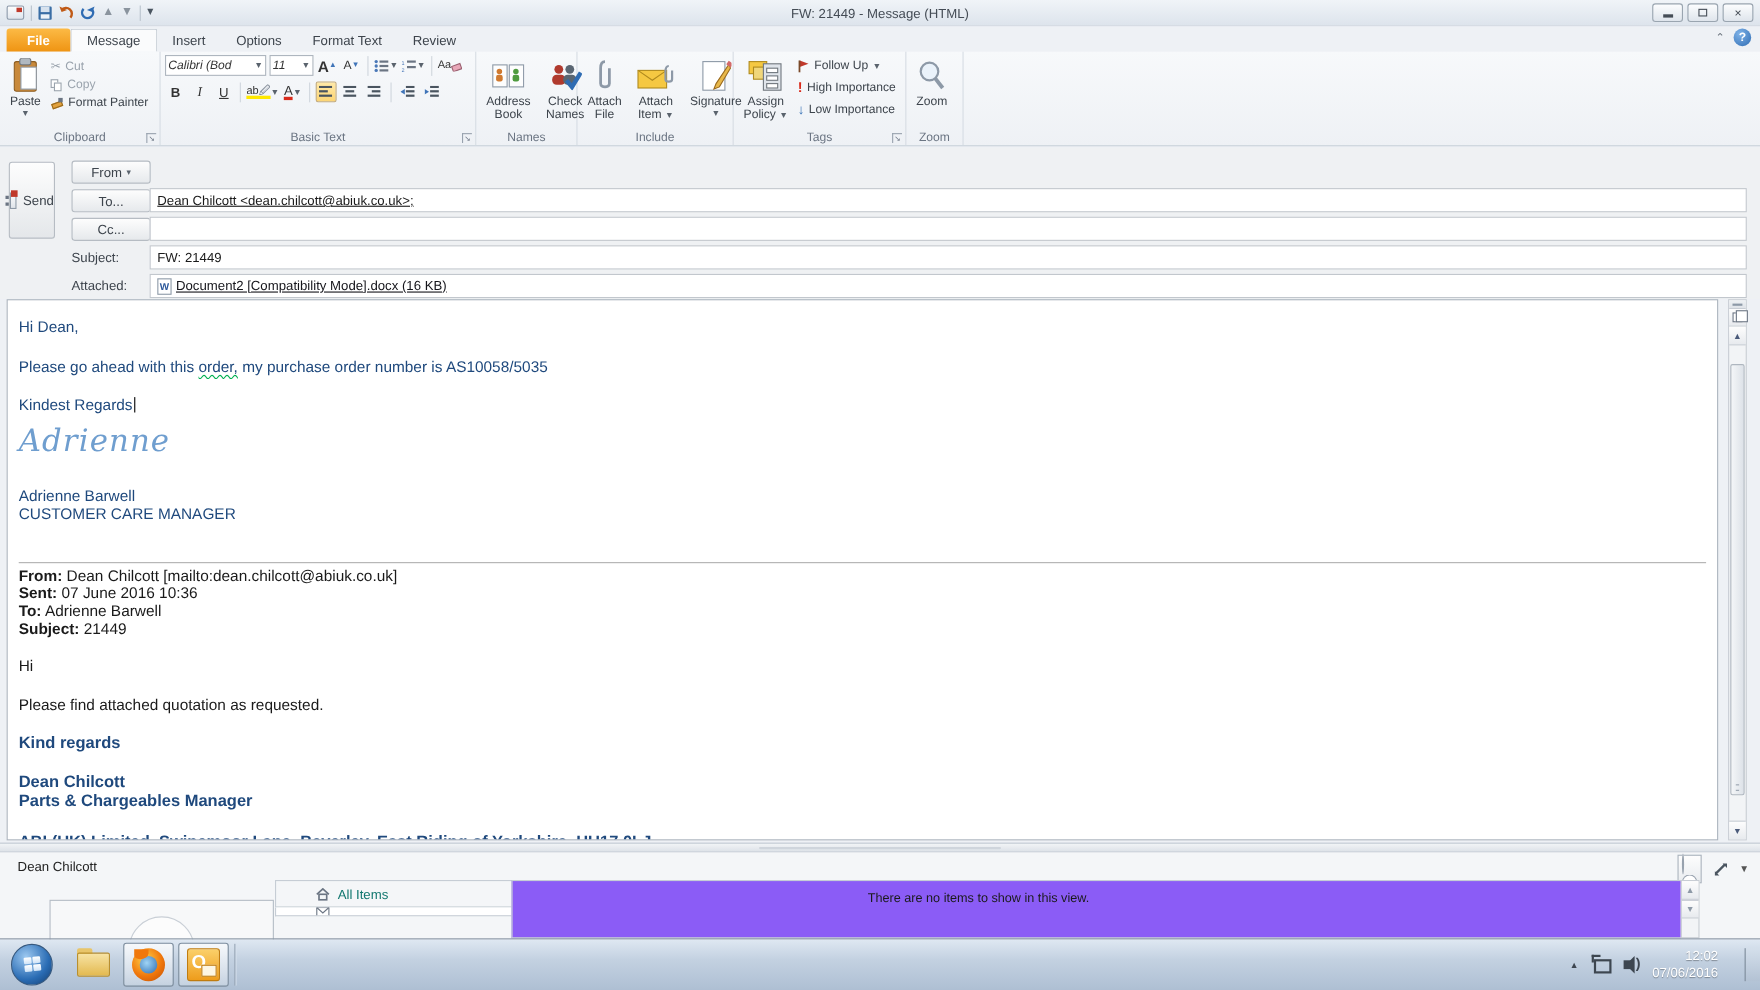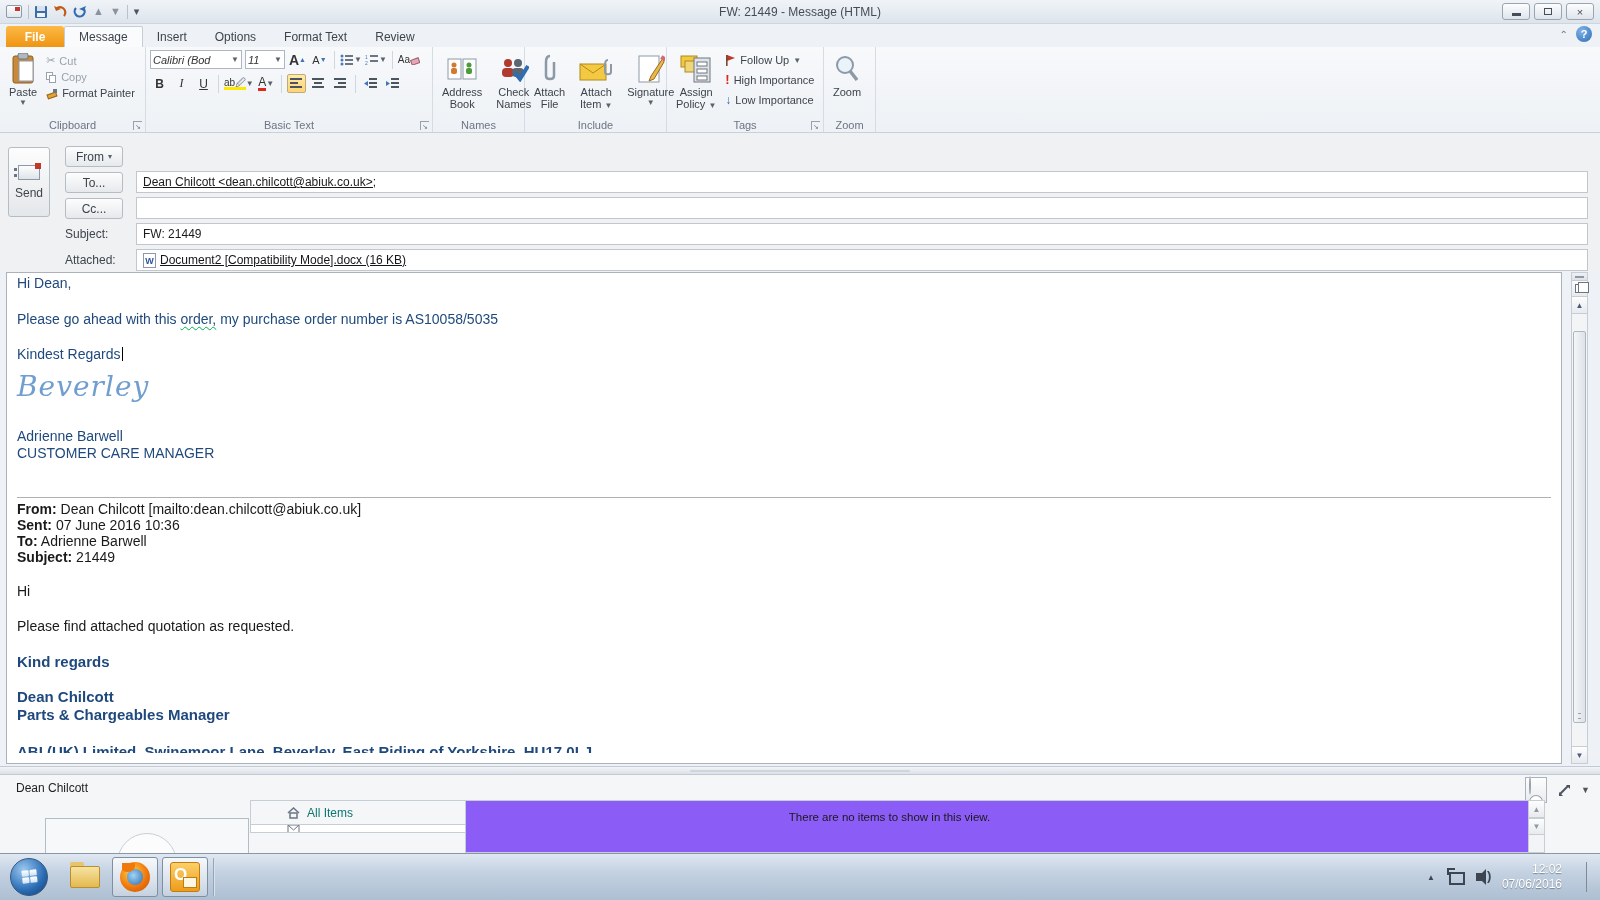--- a/index.html
+++ b/index.html
@@ -51,35 +51,35 @@
   .ftrow { display:flex; align-items:center; gap:3px; }
   .combo { background:#fff; border:1px solid #aeb6bf; font-size:11px; color:#333; display:flex; align-items:center; height:19px; padding:0 2px;font-style:italic; }
   .combo .arrow { margin-left:3px; }
   .fmtbtn { min-width:19px; height:19px; display:flex; align-items:center; justify-content:center; font-size:12px; color:#333; border-radius:2px; }
   .fmtbtn.active { background:linear-gradient(#ffe9a8,#fcd575); border:1px solid #c2a978; }
   .sepv { width:1px; height:18px; background:#d0d6dd; margin:0 2px; }
   svg.icn { display:block; }
 
   
   .envelope { position:absolute; top:134px; left:0; right:0; height:138px; background:#eff1f3; }
-  .sendbtn { position:absolute; left:8px; top:13px; width:42px; height:70px; border:1px solid #b6bcc3; border-radius:3px; background:linear-gradient(#fdfdfd,#e4e7ea); display:flex; flex-direction:column; align-items:center; justify-content:center; gap:6px; font-size:12px; color:#3d444c; }
+  .sendbtn { position:absolute; left:8px; top:13px; width:42px; height:70px; border:1px solid #b6bcc3; border-radius:3px; background:linear-gradient(#fdfdfd,#e4e7ea); display:flex; flex-direction:row; align-items:center; justify-content:center; gap:6px; font-size:12px; color:#3d444c; }
   .send-env { width:22px; height:15px; background:linear-gradient(#fdfdfd,#dfe4ea); border:1px solid #8d99a7; position:relative; }
   .send-env:before { content:""; position:absolute; right:-2px; top:-3px; width:6px; height:6px; background:#c0392b; }
   .send-env:after { content:""; position:absolute; left:-5px; top:2px; width:4px; height:9px; border-left:3px dotted #6b7583; }
-  .fieldbtn { position:absolute; left:65px; width:58px; height:21px; border:1px solid #b6bcc3; border-radius:3px; background:linear-gradient(#fdfdfd,#e6e9ec); font-size:12px; color:#3d444c; display:flex; align-items:center; justify-content:center; gap:4px; }
+  .fieldbtn { position:absolute; left:65px; width:72px; height:21px; border:1px solid #b6bcc3; border-radius:3px; background:linear-gradient(#fdfdfd,#e6e9ec); font-size:12px; color:#3d444c; display:flex; align-items:center; justify-content:center; gap:4px; }
   .plain-label { position:absolute; left:65px; font-size:12px; color:#3d444c; }
   .fieldbox { position:absolute; left:136px; right:12px; height:22px; background:#fff; border:1px solid #c2c7cd; font-size:12px; color:#1a1a1a; display:flex; align-items:center; padding:0 6px; }
   .fromval { position:absolute; left:140px; top:149px; font-size:12px; color:#1a1a1a; }
   .to-under { text-decoration:underline; }
   .attach-link { text-decoration:underline; color:#14141a; display:flex; align-items:center; gap:4px; }
   .wordic { width:13px; height:15px; background:#fff; border:1px solid #8d99a7; position:relative; flex:0 0 auto; }
   .wordic:before { content:"W"; position:absolute; inset:0; color:#2b579a; font-size:9px; font-weight:bold; text-align:center; line-height:15px; }
 
   
-  .bodywrap { position:absolute; top:272px; left:6px; right:38px; bottom:136px; background:#fff; border:1px solid #aab3bd; padding:0 10px 0 10px; overflow:hidden; font-size:14px; line-height:16px; }
+  .bodywrap { position:absolute; top:272px; left:6px; right:38px; bottom:136px; background:#fff; border:1px solid #aab3bd; padding:14px 10px 0 10px; overflow:hidden; font-size:14px; line-height:16px; }
   .blue { color:#1F497D; }
   .squig { text-decoration:underline wavy #00B050 1px; text-underline-offset:2px; }
   .caret { display:inline-block; width:1px; height:14px; background:#000; vertical-align:-2px; margin-left:1px; }
   .script { font-family:"DejaVu Serif",serif; font-style:italic; font-size:28px; line-height:34px; color:#6f9ecf; letter-spacing:1px; }
   .qdiv { border-top:1px solid #b0b0b0; margin-top:36px; }
   .qline { color:#1a1a1a; }
   .qline b { font-weight:bold; }
   .dsig { color:#1F497D; font-weight:bold; font-size:15px; line-height:17px; }
   .clipline { height:10px; overflow:hidden; margin-top:20px; }
 
@@ -481,21 +481,21 @@
         <span class="wordic"></span>
         <span>Document2 [Compatibility Mode].docx (16 KB)</span>
       </span>
     </div>
   </div>
 
   <div class="bodywrap">
     <p class="blue" style="margin-top:2px">Hi Dean,</p>
     <p class="blue" style="margin-top:20px"><span>Please go ahead with this </span><span class="squig">order,</span><span> my purchase order number is AS10058/5035</span></p>
     <p class="blue" style="margin-top:19px"><span>Kindest Regards</span><span class="caret"></span></p>
-    <p class="script" style="margin-top:8px">Beverley</p>
+    <p class="script" style="margin-top:8px">Adrienne</p>
     <p class="blue" style="margin-top:24px">Adrienne Barwell</p>
     <p class="blue" style="margin-top:1px">CUSTOMER CARE MANAGER</p>
 
     <div class="qdiv"></div>
     <p class="qline" style="margin-top:3px"><b>From:</b><span> Dean Chilcott [mailto:dean.chilcott@abiuk.co.uk]</span></p>
     <p class="qline"><b>Sent:</b><span> 07 June 2016 10:36</span></p>
     <p class="qline"><b>To:</b><span> Adrienne Barwell</span></p>
     <p class="qline"><b>Subject:</b><span> 21449</span></p>
     <p class="qline" style="margin-top:18px">Hi</p>
     <p class="qline" style="margin-top:19px">Please find attached quotation as requested.</p>

